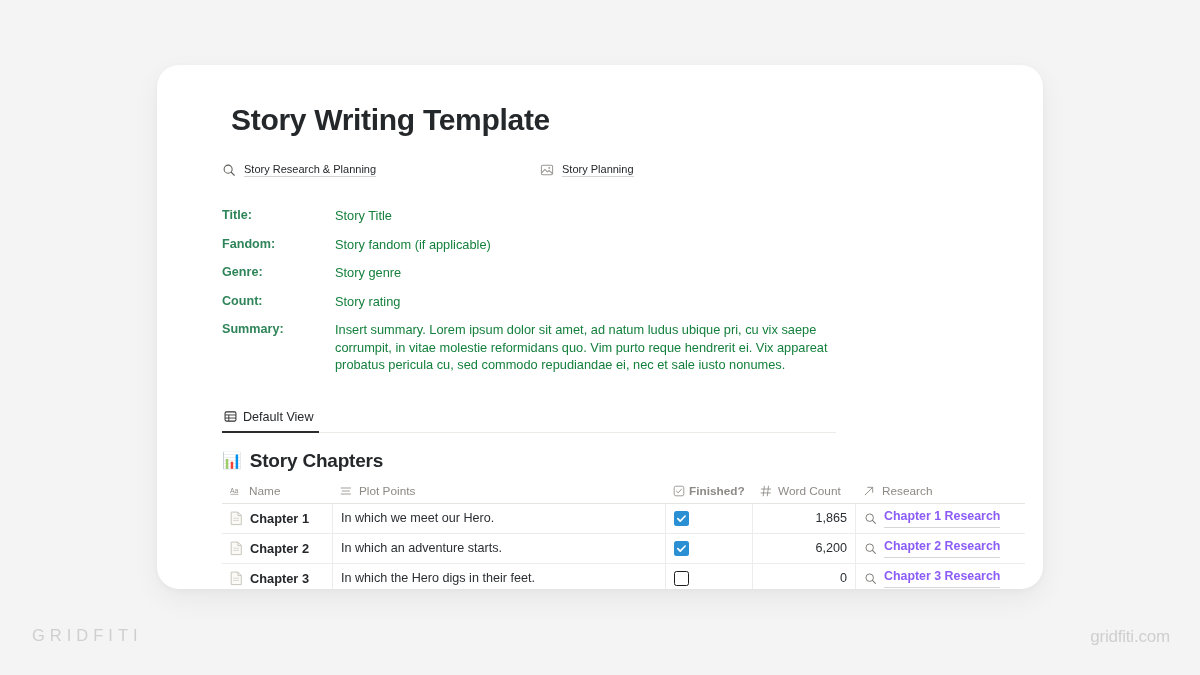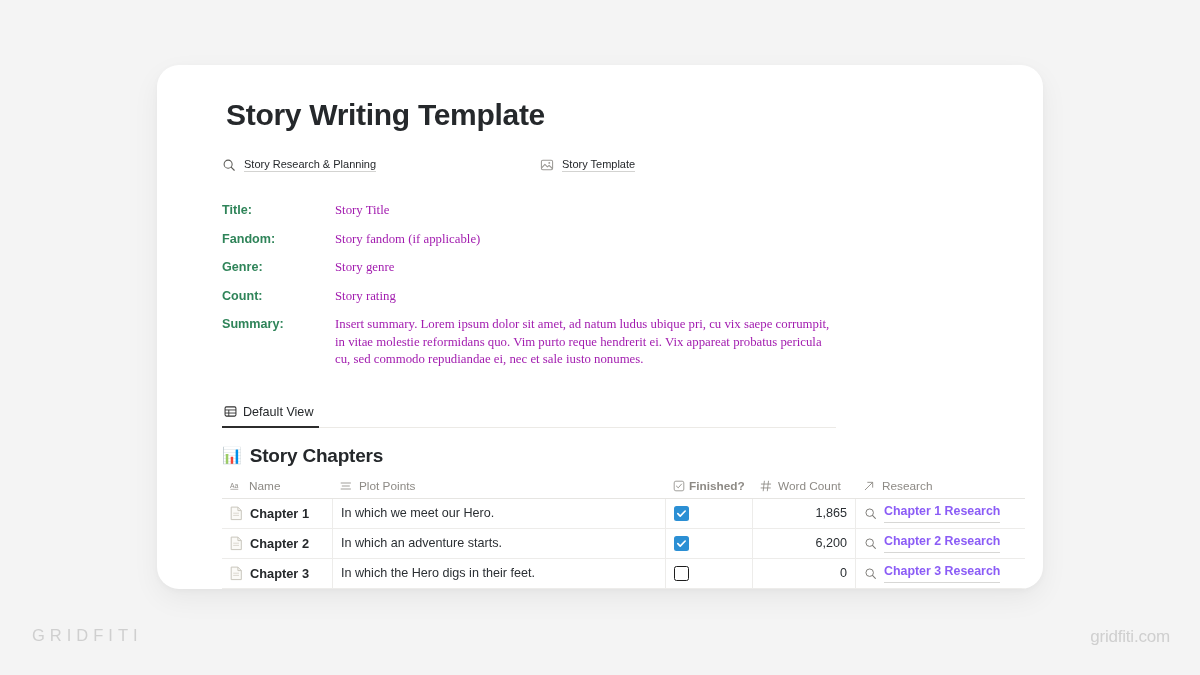--- a/index.html
+++ b/index.html
@@ -25,21 +25,21 @@
     overflow: hidden;
   }
   .card-inner {
     position: absolute;
     left: 65px; top: 0;
     width: 821px;
   }
 
   
   .page-title {
-    margin: 4px;
+    margin: 9px;
     padding-top: 29px;
     font-size: 30px;
     font-weight: 700;
     color: #25282b;
     letter-spacing: -0.3px;
   }
 
   
   .sublinks {
     margin-top: 26px;
@@ -67,24 +67,23 @@
   .prop-row { display: flex; align-items: flex-start; margin-bottom: 11px; }
   .prop-key {
     width: 113px; flex: 0 0 113px;
     font-size: 12.6px;
     font-weight: 700;
     color: #2f8459;
     line-height: 17px;
   }
   .prop-val {
     font-size: 12.8px;
-    color: #a21caf;
+    color: #15803d;
     line-height: 17.5px;
     max-width: 500px;
-    font-family: Liberation Serif, serif;
   }
 
   
   .viewbar {
     margin-top: 36px;
     border-bottom: 1px solid #eceae6;
     width: 614px;
     display: flex;
   }
   .view-tab {
@@ -180,21 +179,21 @@
         </a>
 
         <a class="sublink sublink-2">
           <span class="ico">
             <svg width="14" height="14" viewBox="0 0 16 16" fill="none">
               <rect x="1.6" y="2.6" width="12.8" height="10.8" rx="1.6" stroke="#9b9995" stroke-width="1.2"></rect>
               <path d="M1.9 11.2 L5.6 7.2 L8.4 10.2 L10.4 8.4 L14.1 12.0" stroke="#9b9995" stroke-width="1.2" stroke-linejoin="round" fill="none"></path>
               <circle cx="10.6" cy="5.6" r="1.1" fill="#9b9995"></circle>
             </svg>
           </span>
-          <span class="lbl">Story Template</span>
+          <span class="lbl">Story Planning</span>
         </a>
 
       </div>
 
       <div class="props">
         <div class="prop-row">
           <div class="prop-key">Title:</div>
           <div class="prop-val">Story Title</div>
         </div>
         <div class="prop-row">

